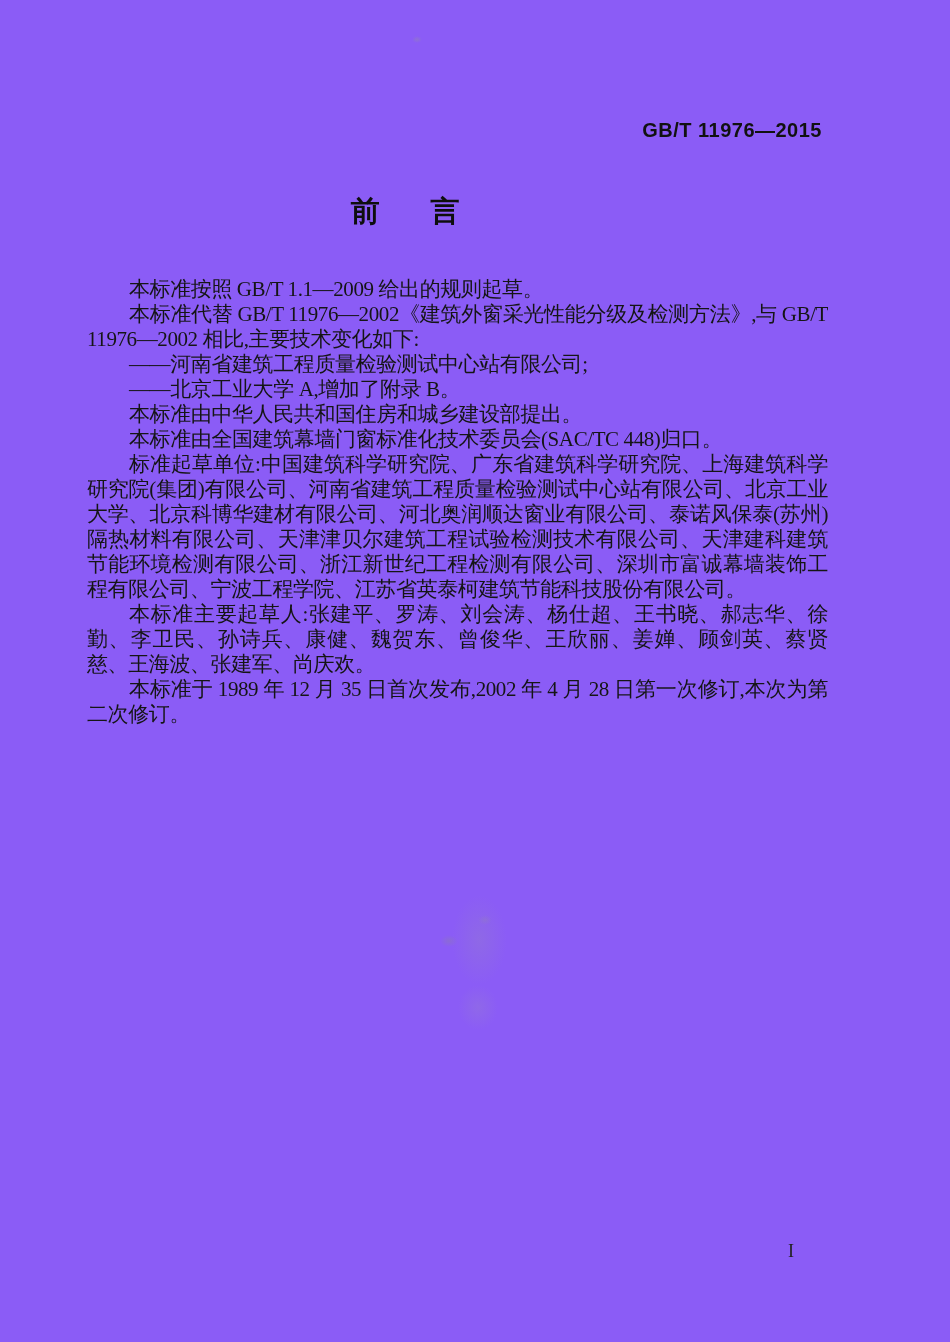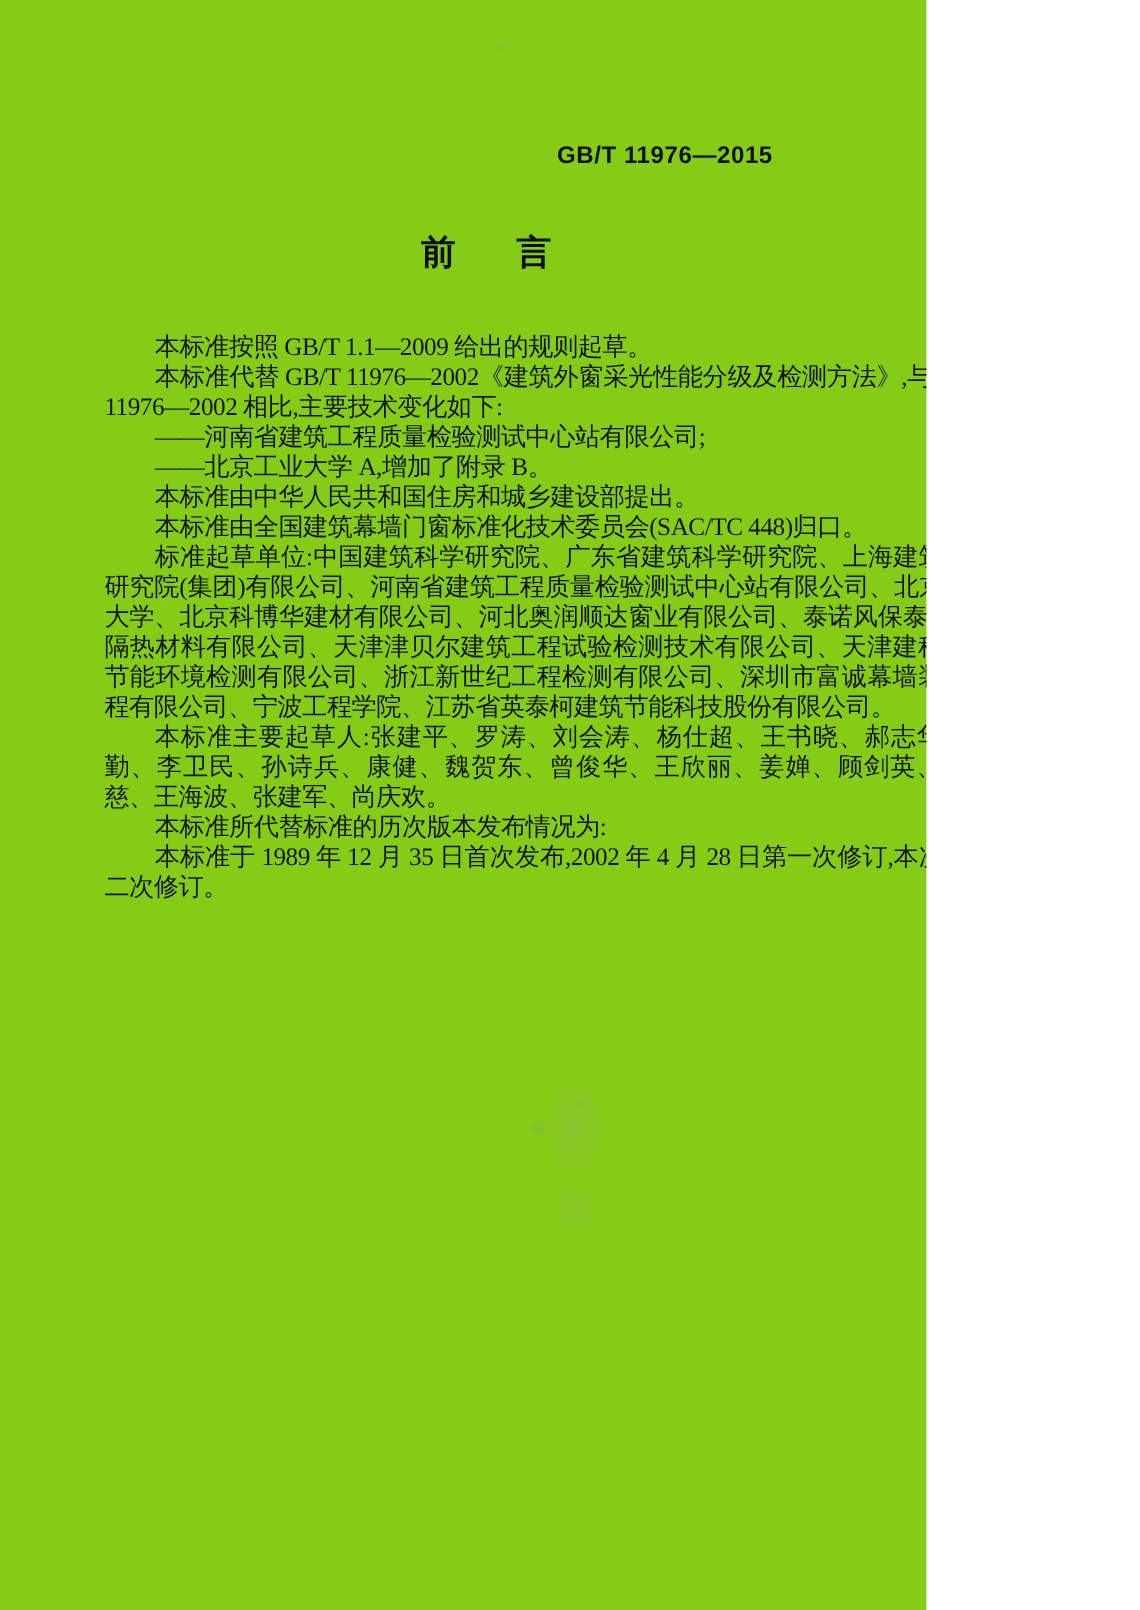--- a/index.html
+++ b/index.html
@@ -2,23 +2,23 @@
 <html lang="zh"><head>
 <meta charset="utf-8">
 <style>
   html, body {
     margin: 0;
     padding: 0;
     background: #ffffff;
   }
   .page {
     position: relative;
-    width: 772px;
+    width: 950px;
     height: 1342px;
-    background: #84cc16;
+    background: #8b5cf6;
     color: #161616;
     font-family: "Liberation Serif", "DejaVu Serif", serif;
     overflow: hidden;
   }
   .std-code {
     position: absolute;
     top: 120px;
     left: 0;
     right: 128px;
     text-align: right;
@@ -95,21 +95,20 @@
 
   <div class="body-text">
     <p class="para">本标准按照 GB/T 1.1—2009 给出的规则起草。</p>
     <p class="para">本标准代替 GB/T 11976—2002《建筑外窗采光性能分级及检测方法》,与 GB/T 11976—2002 相比,主要技术变化如下:</p>
     <p class="para">——河南省建筑工程质量检验测试中心站有限公司;</p>
     <p class="para">——北京工业大学 A,增加了附录 B。</p>
     <p class="para">本标准由中华人民共和国住房和城乡建设部提出。</p>
     <p class="para">本标准由全国建筑幕墙门窗标准化技术委员会(SAC/TC 448)归口。</p>
     <p class="para">标准起草单位:中国建筑科学研究院、广东省建筑科学研究院、上海建筑科学研究院(集团)有限公司、河南省建筑工程质量检验测试中心站有限公司、北京工业大学、北京科博华建材有限公司、河北奥润顺达窗业有限公司、泰诺风保泰(苏州)隔热材料有限公司、天津津贝尔建筑工程试验检测技术有限公司、天津建科建筑节能环境检测有限公司、浙江新世纪工程检测有限公司、深圳市富诚幕墙装饰工程有限公司、宁波工程学院、江苏省英泰柯建筑节能科技股份有限公司。</p>
     <p class="para">本标准主要起草人:张建平、罗涛、刘会涛、杨仕超、王书晓、郝志华、徐勤、李卫民、孙诗兵、康健、魏贺东、曾俊华、王欣丽、姜婵、顾剑英、蔡贤慈、王海波、张建军、尚庆欢。</p>
-    <p class="para">本标准所代替标准的历次版本发布情况为:</p>
     <p class="para">本标准于 1989 年 12 月 35 日首次发布,2002 年 4 月 28 日第一次修订,本次为第二次修订。</p>
   </div>
 
   <div class="page-number">I</div>
 
   <div class="artifact a1"></div>
   <div class="artifact a2"></div>
   <div class="artifact a3"></div>
   <div class="artifact a4"></div>
   <div class="artifact a5"></div>

